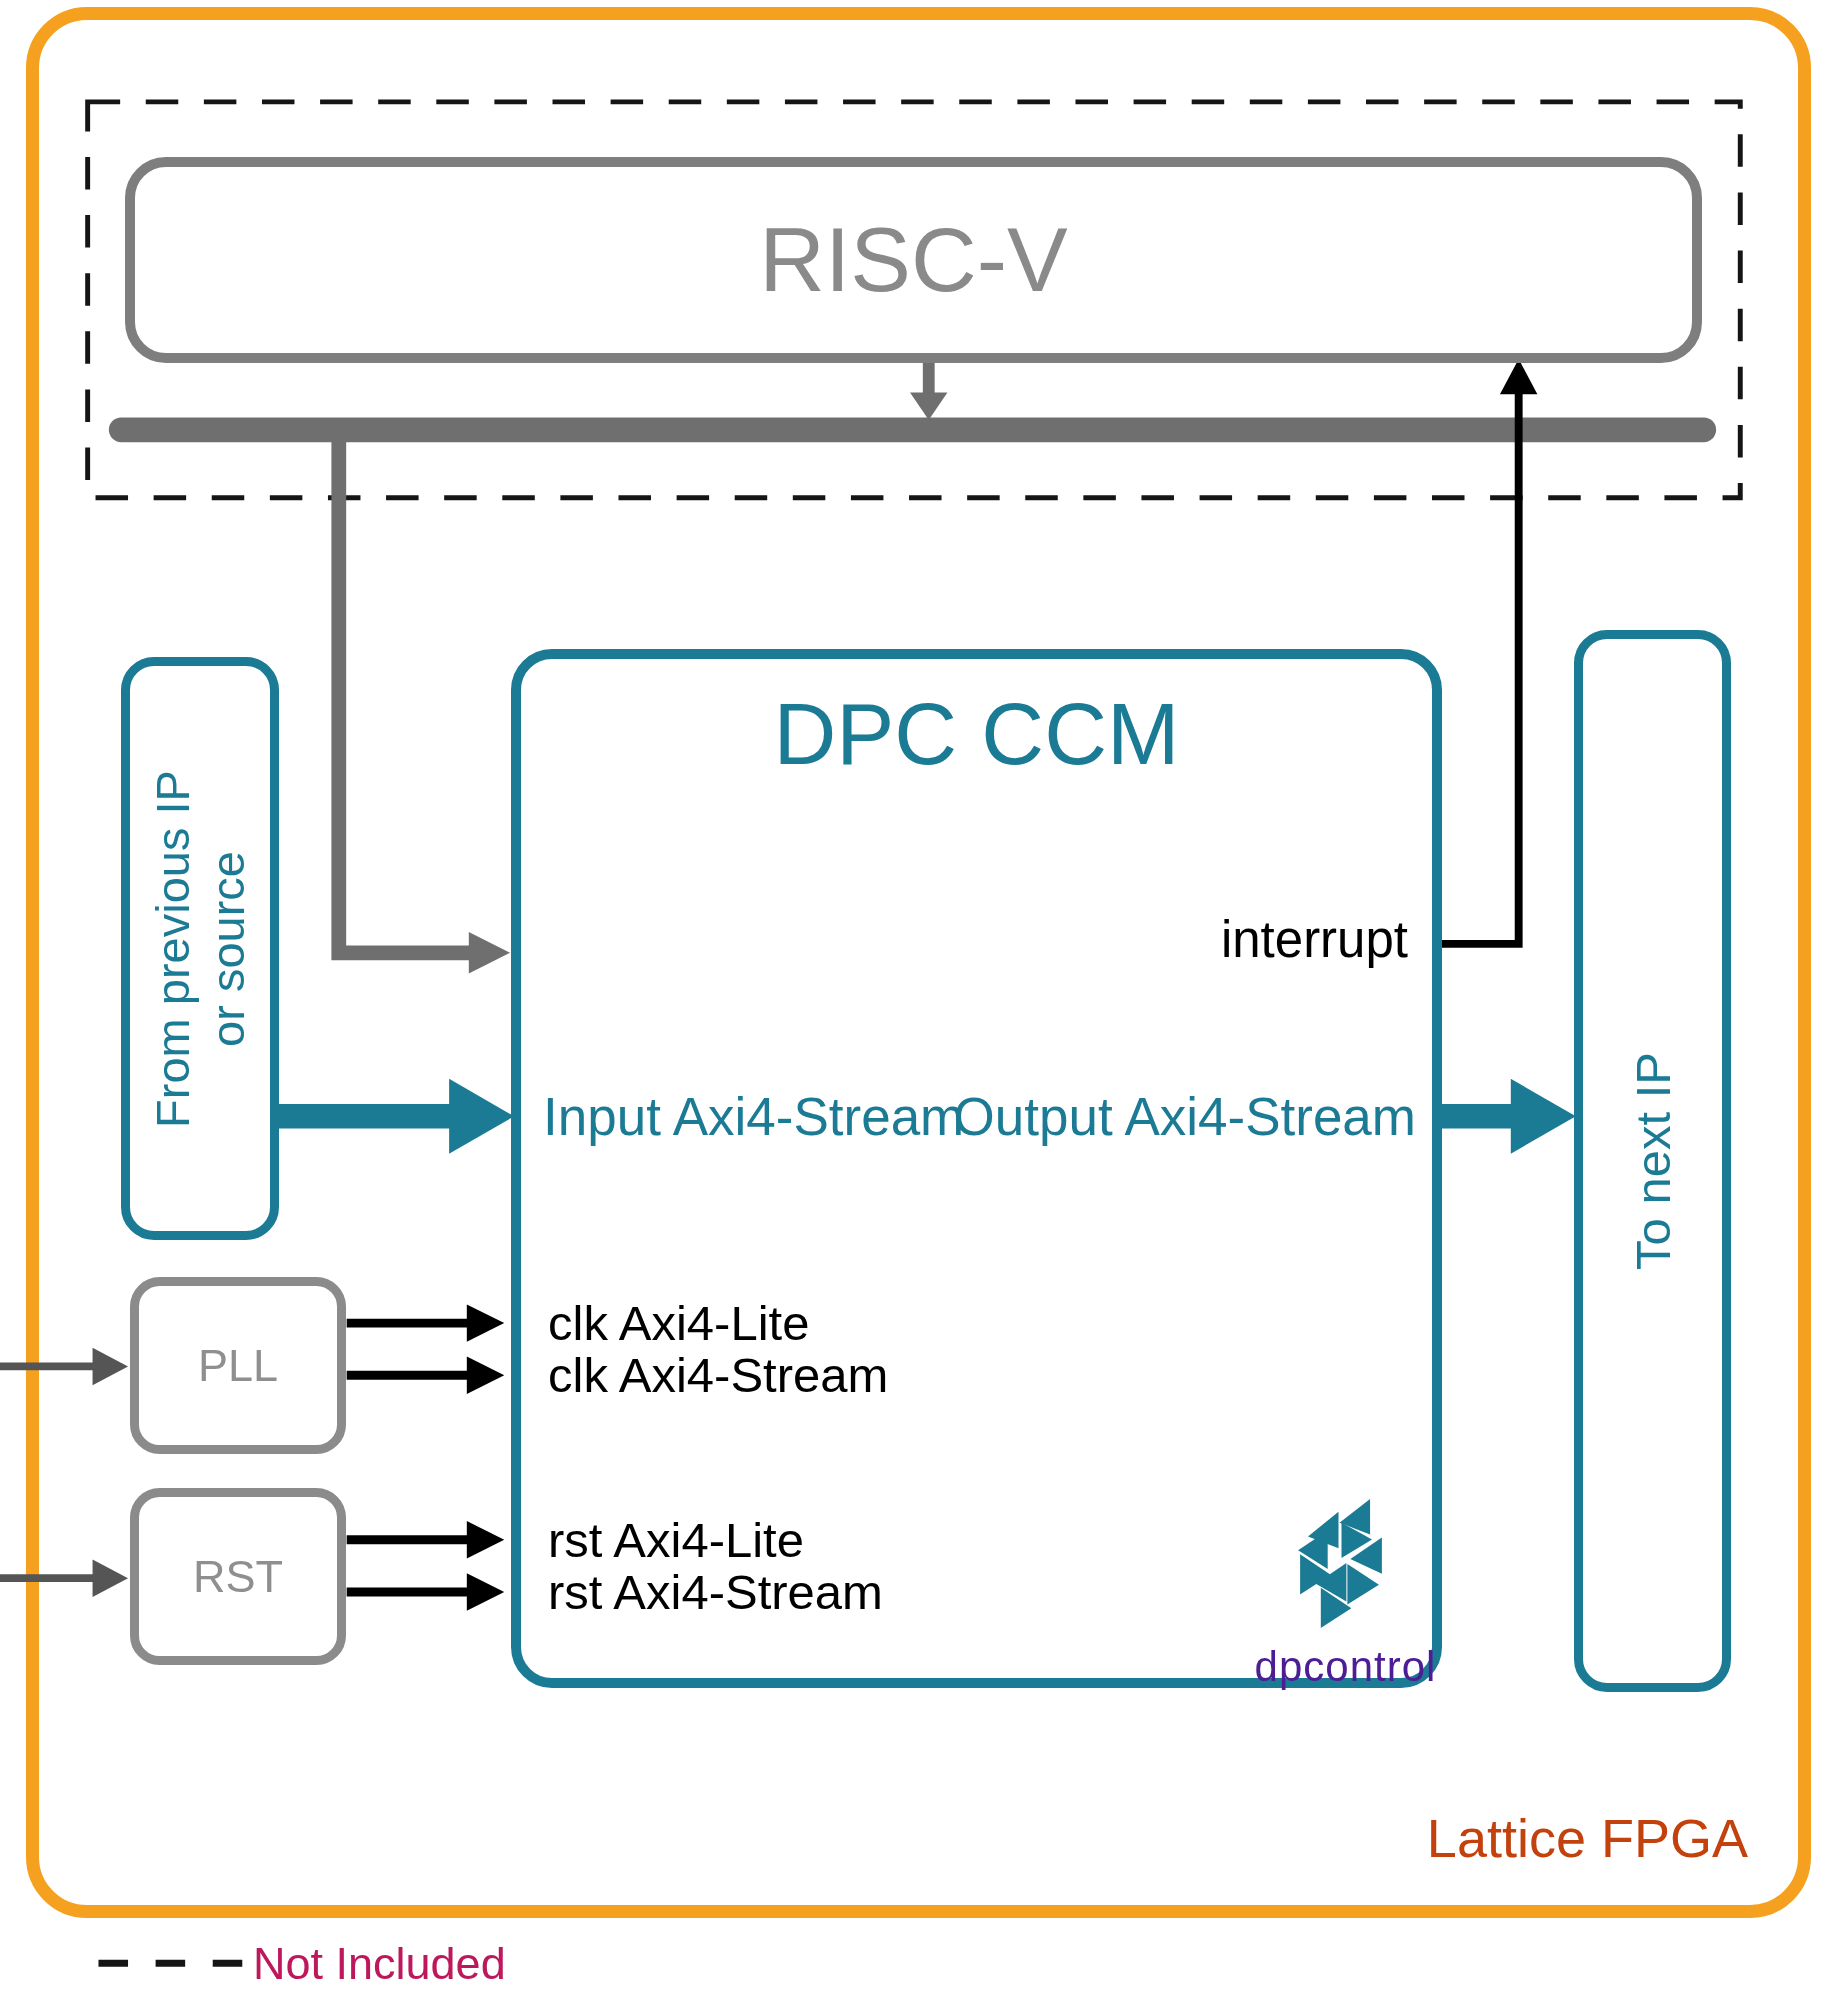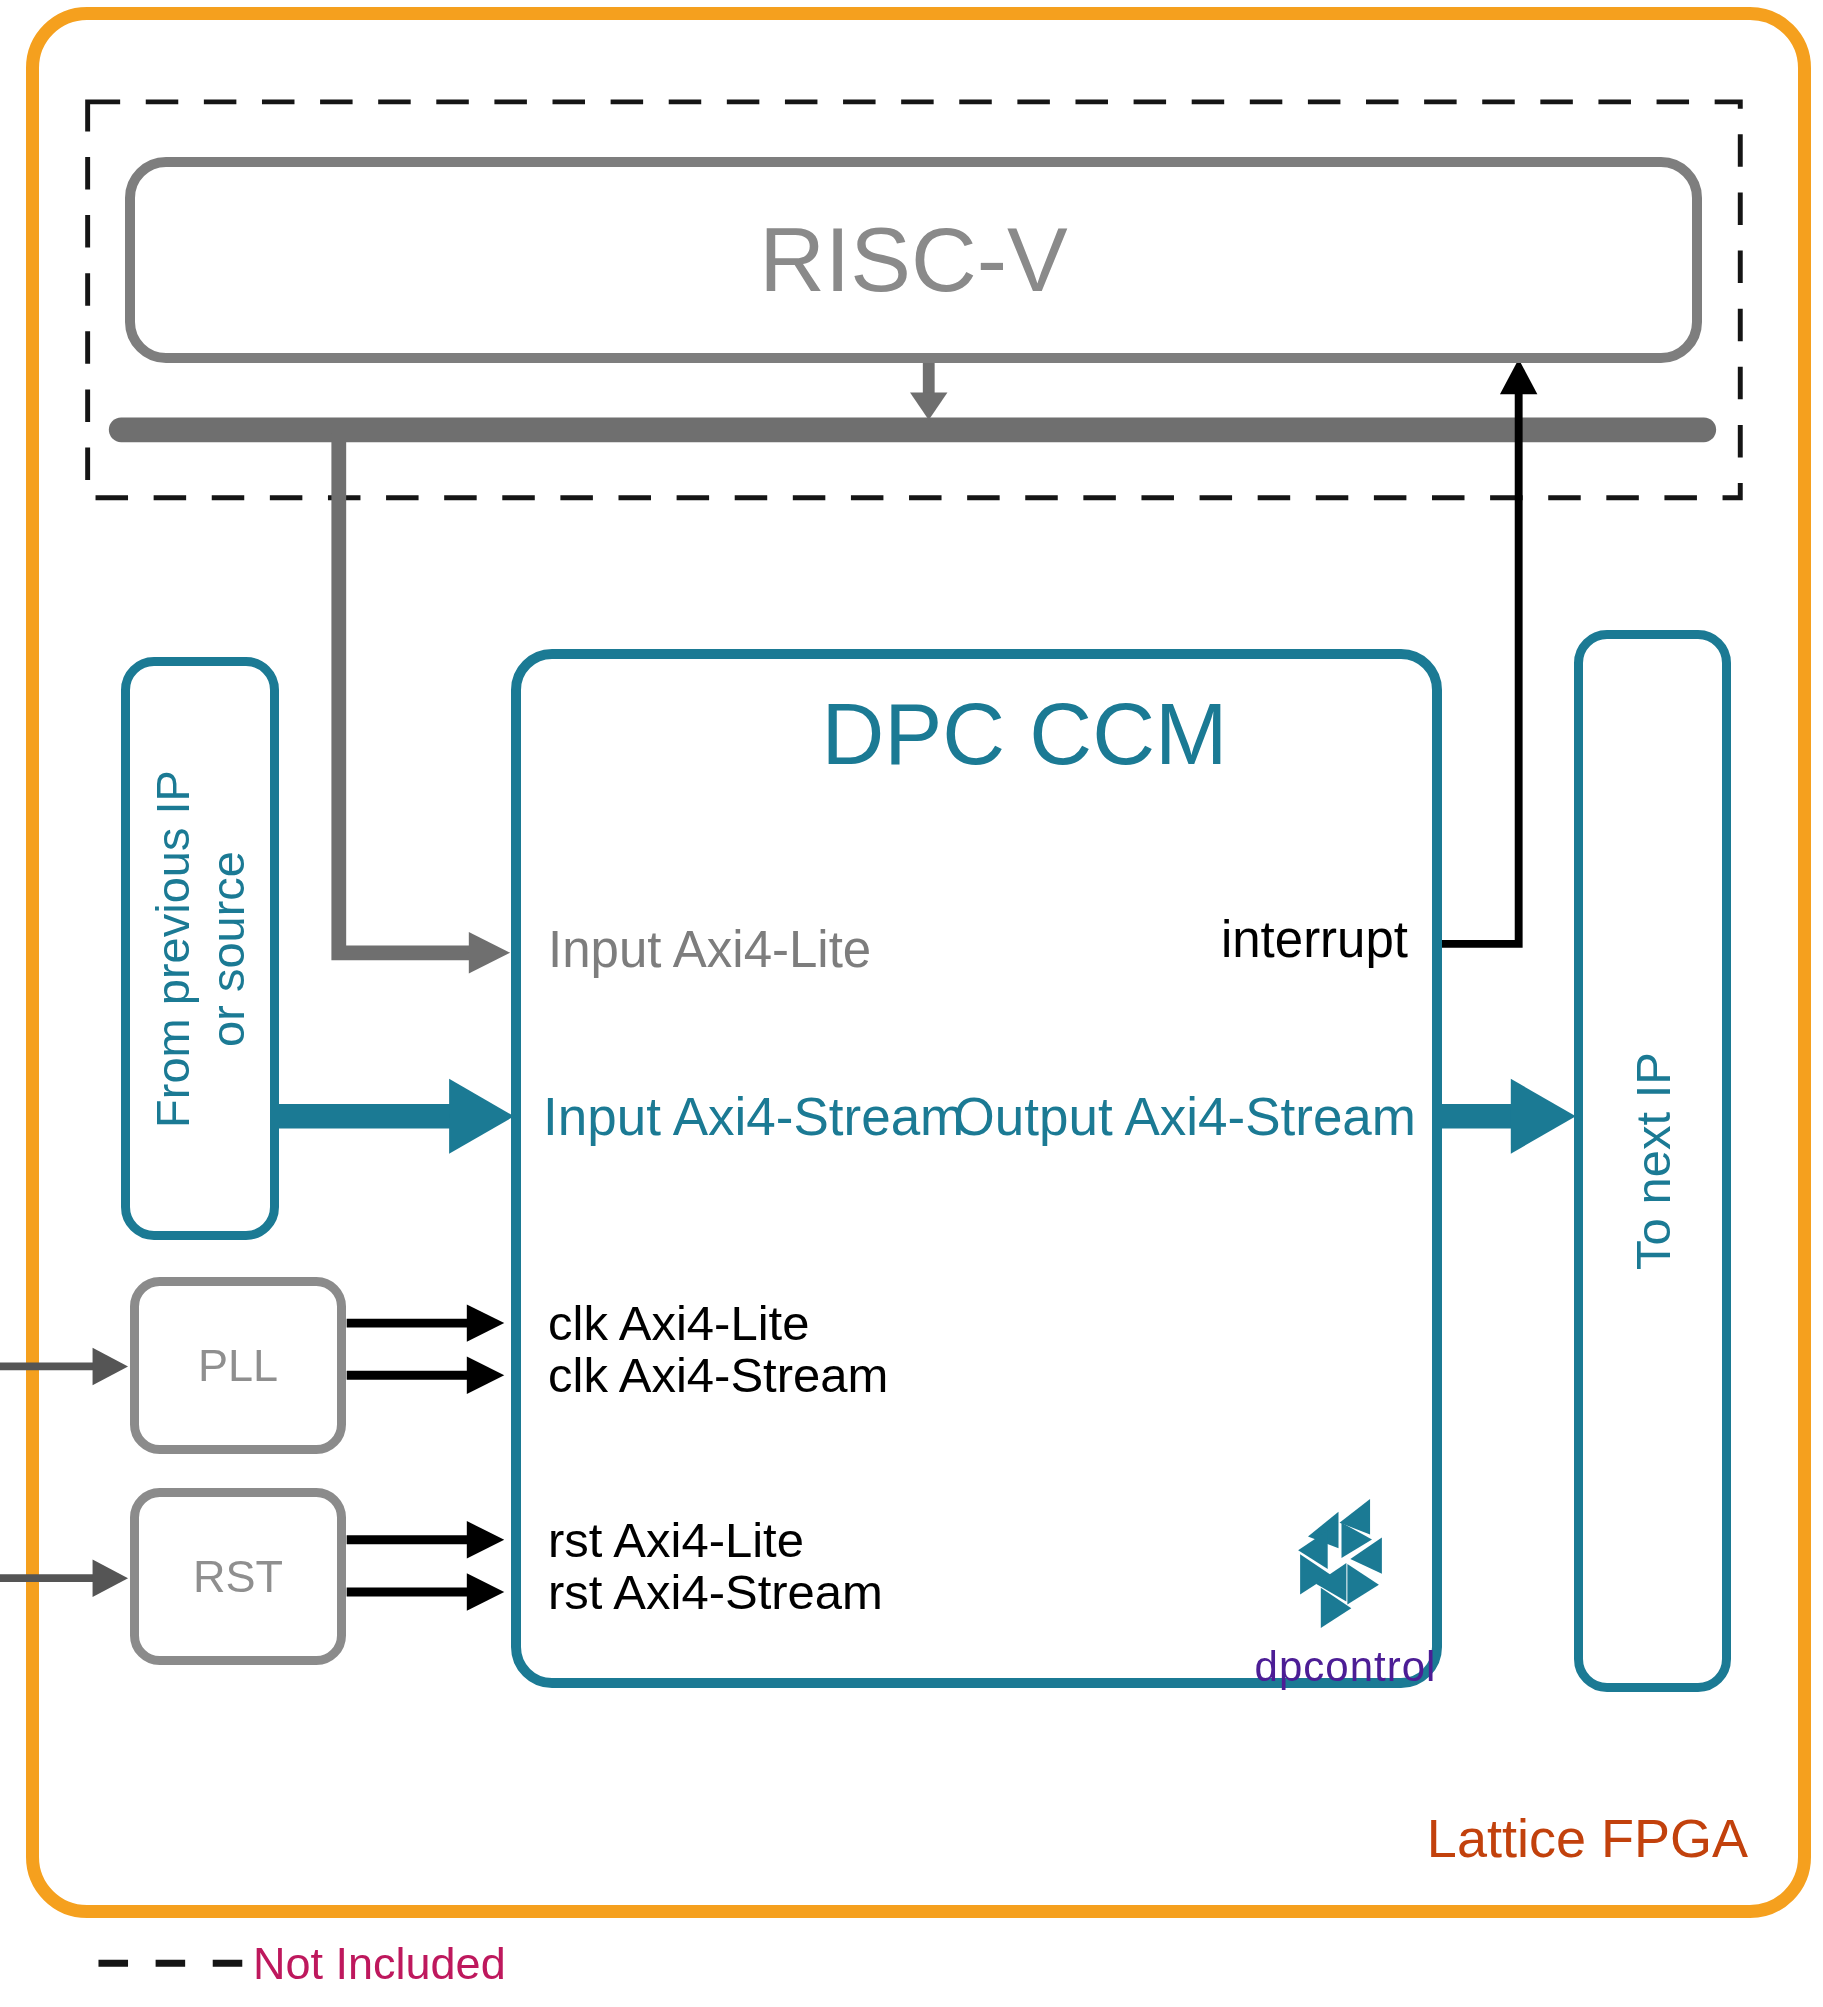--- a/index.html
+++ b/index.html
@@ -27,21 +27,21 @@
     left:125px;top:157px;width:1577px;height:206px;
     border:10.8px solid #7E7E7E;border-radius:41px;
     font-size:91px;color:#8A8A8A;
   }
   .dpc-box{
     left:511px;top:649px;width:931px;height:1039px;
     border:10.8px solid #1B7A94;border-radius:41px;
   }
   .dpc-title{
     left:511px;top:690px;width:931px;text-align:center;
-    font-size:87px;color:#1B7A94;line-height:1;margin-left:48px;
+    font-size:87px;color:#1B7A94;line-height:1;
   }
   .from-box{
     left:121px;top:657px;width:158px;height:583px;
     border:9.9px solid #1B7A94;border-radius:33px;
     color:#1B7A94;font-size:47px;
   }
   .to-box{
     left:1574px;top:630px;width:157px;height:1062px;
     border:9.9px solid #1B7A94;border-radius:33px;
     color:#1B7A94;font-size:49px;
@@ -141,21 +141,20 @@
     </g>
   </svg>
 
   <div class="box riscv-box flexc">
     <span>RISC-V</span>
   </div>
 
   <div class="box dpc-box"></div>
   <div class="lbl dpc-title">DPC CCM</div>
 
-  <div class="lbl cy port midgray-t" style="left:548px;top:949px;">Input Axi4-Lite</div>
   <div class="lbl cy port black-t" style="right:415px;top:939px;">interrupt</div>
   <div class="lbl cy stream" style="left:543px;top:1116px;">Input Axi4-Stream</div>
   <div class="lbl cy stream" style="right:407px;top:1116px;">Output Axi4-Stream</div>
   <div class="lbl cy small-port" style="left:548px;top:1323px;">clk Axi4-Lite</div>
   <div class="lbl cy small-port" style="left:548px;top:1375px;">clk Axi4-Stream</div>
   <div class="lbl cy small-port" style="left:548px;top:1540px;">rst Axi4-Lite</div>
   <div class="lbl cy small-port" style="left:548px;top:1592px;">rst Axi4-Stream</div>
 
   <svg class="abs" style="left:1296px;top:1499px;" width="87" height="132" viewBox="0 0 88 134">
     <g fill="#1B7A94">

